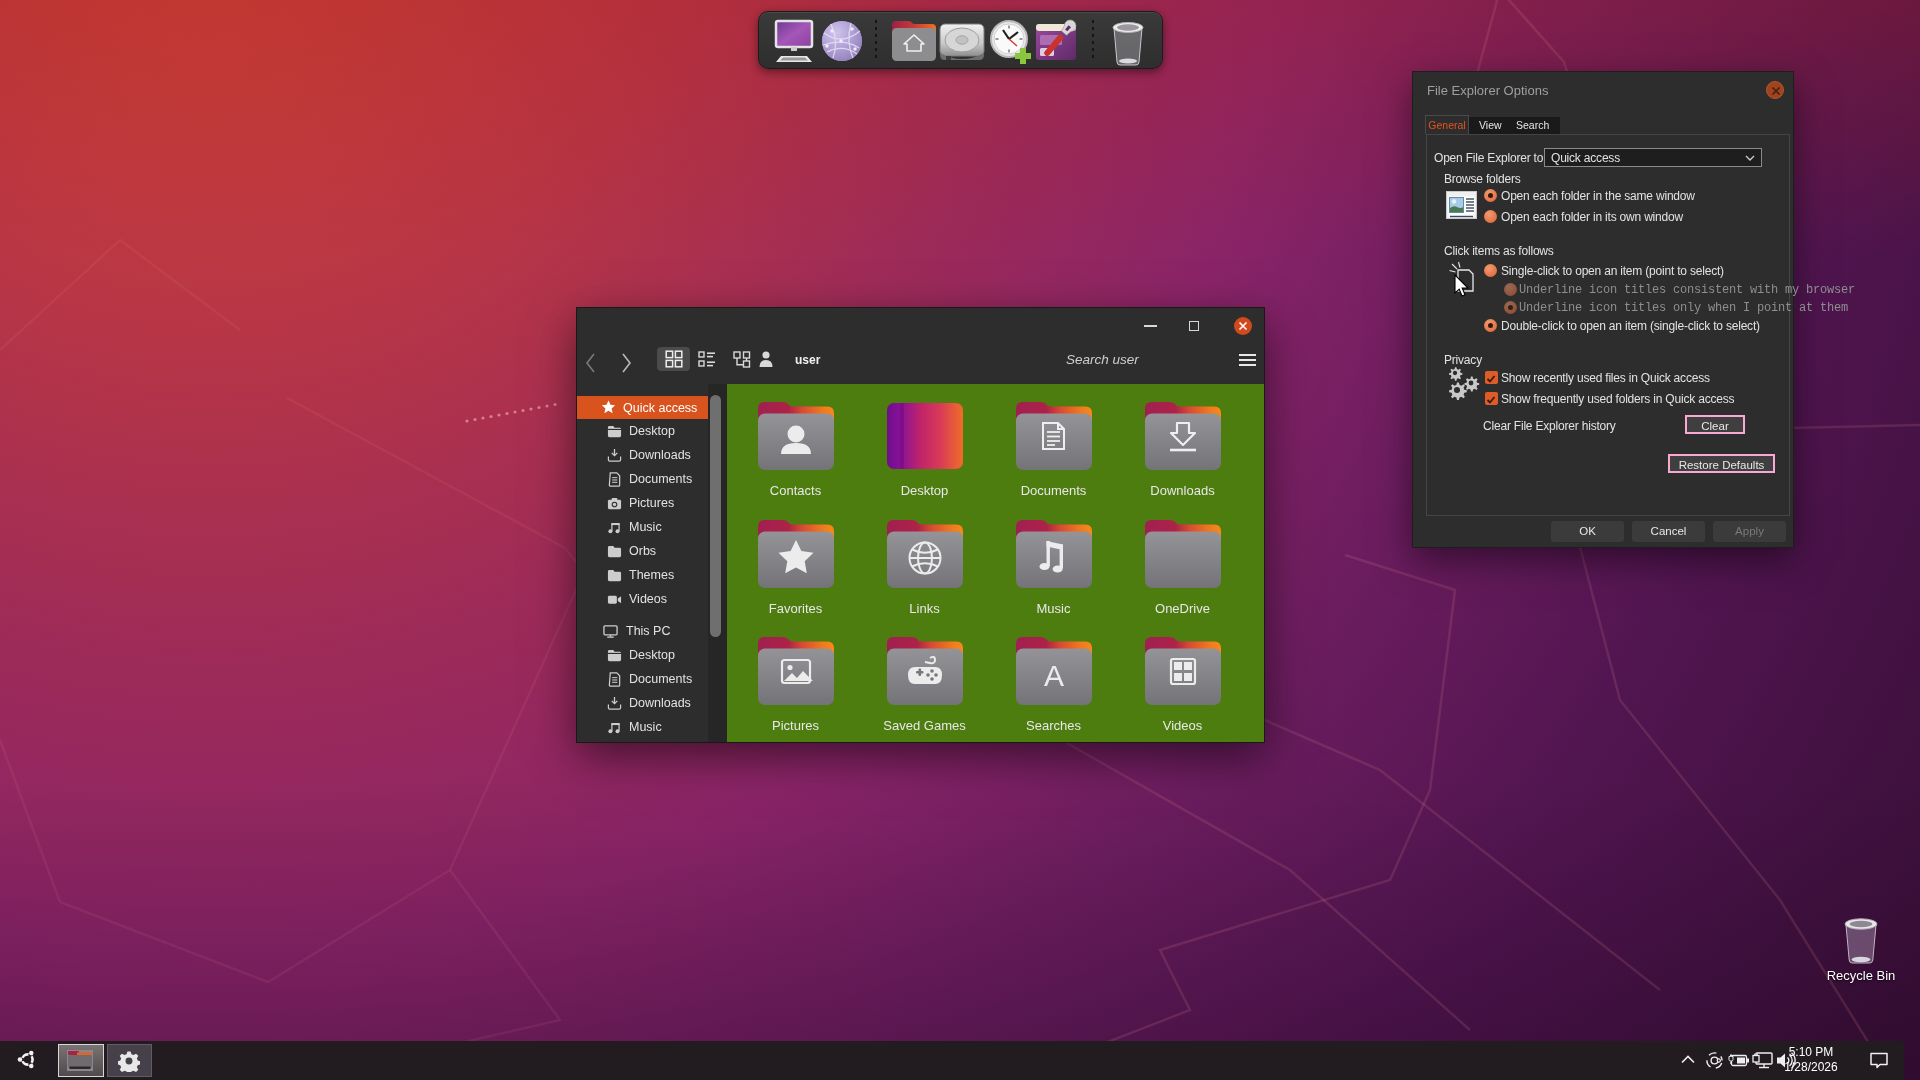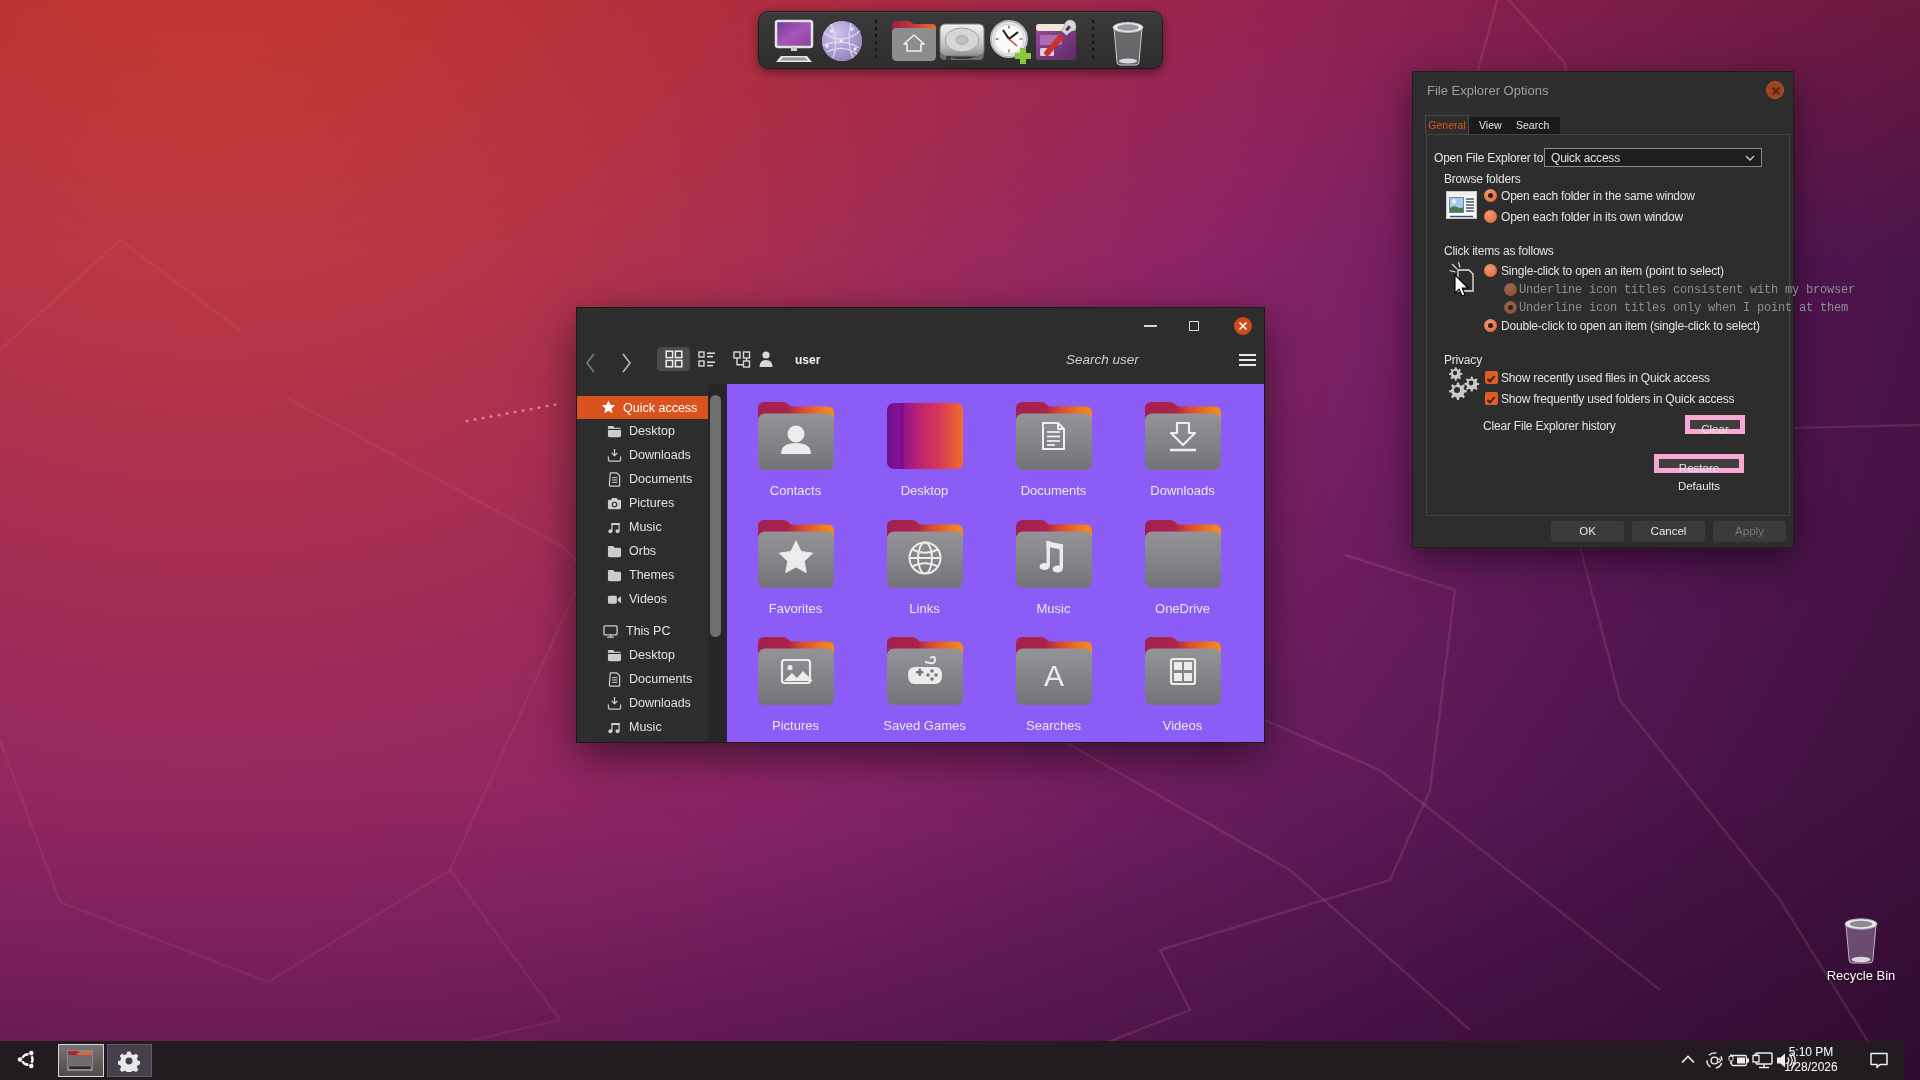--- a/index.html
+++ b/index.html
@@ -24,34 +24,34 @@
   
   #explorer { position:absolute; left:577px; top:308px; width:687px; height:434px; background:#2d2d2d;
     box-shadow:0 0 0 1px #191919, 0 14px 42px rgba(0,0,0,0.55); }
   #exbody { position:absolute; left:0; top:76px; width:687px; height:358px; display:flex; }
   #sidebar { width:131px; height:358px; font-size:12.5px; color:#e2e2e2; }
   .qrow { display:flex; align-items:center; height:23px; margin-top:12px; background:#d9531e; }
   .srow { display:flex; align-items:center; height:24px; padding-left:30px; white-space:nowrap; }
   .sic { width:15px; height:15px; margin-right:7px; flex:none; }
   #sgutter { width:19px; height:358px; background:#262626; position:relative; }
   #sthumb { position:absolute; left:2px; top:11px; width:11px; height:242px; background:#6f6f6f; border-radius:5.5px; }
-  #content { width:537px; height:358px; background:#8b5cf6; display:flex; flex-wrap:wrap; align-content:flex-start; padding:16px 0 0 4px; }
+  #content { width:537px; height:358px; background:#4d7c0f; display:flex; flex-wrap:wrap; align-content:flex-start; padding:16px 0 0 4px; }
   .tile { width:129px; height:117.5px; display:flex; flex-direction:column; align-items:center; }
   .fold { margin-top:1px; flex:none; }
   .tlab { margin-top:12px; font-size:13px; color:#e8e8e8; }
   
   #dialog { position:absolute; left:1413px; top:72px; width:380px; height:475px; background:#2d2d2d;
     box-shadow:0 0 0 1px #1e1e1e, 0 12px 34px rgba(0,0,0,0.5);padding-left:20px; }
   .dtx { font-size:12px; color:#e2e2e2; letter-spacing:-0.2px; white-space:nowrap; }
   .dim { color:#8e8e8e;font-family:Liberation Mono, monospace; }
   .radio { width:13px; height:13px; border-radius:50%; background:radial-gradient(circle at 38% 32%, #f29a70, #e4764a 62%, #c95c34); }
   .radio.sel::after { content:""; position:absolute; left:4px; top:4px; width:5px; height:5px; border-radius:50%; background:#35160b; }
   .radio.dis { opacity:0.55; }
   .chk { width:13px; height:13px; border-radius:2px; background:#dd5c28; }
-  .dbtn { background:#3f3f3f; border:5px solid #f9a8d4; color:#e8e8e8; font-size:11.5px; text-align:center; line-height:18px; }
+  .dbtn { background:#3f3f3f; border:2px solid #f9a8d4; color:#e8e8e8; font-size:11.5px; text-align:center; line-height:18px; }
   .dbtn.flat { background:#3b3b3b; border:none; border-radius:3px; }
 </style>
 </head>
 <body>
 <div id="stage">
   <svg class="abs" width="1920" height="1080" style="left:0;top:0">
     <g fill="none" stroke="rgba(240,150,150,0.15)" stroke-width="2.5">
       <polyline points="1500,-10 1564,62 1597,172 1447,183 1500,-10"></polyline>
       <polyline points="1447,183 1460,330 1580,547 1706,398 1597,172"></polyline>
       <polyline points="1706,398 1790,428 1920,425"></polyline>
@@ -629,21 +629,21 @@
     <div class="chk abs" style="left:72px;top:299px"><svg width="12" height="12">
           <polyline points="2.5,6 5,8.5 9.5,3" fill="none" stroke="#3a1a0c" stroke-width="1.8"></polyline>
         </svg></div>
     <div class="abs dtx" style="left:88px;top:299px">Show recently used files in Quick access</div>
     <div class="chk abs" style="left:72px;top:320px"><svg width="12" height="12">
           <polyline points="2.5,6 5,8.5 9.5,3" fill="none" stroke="#3a1a0c" stroke-width="1.8"></polyline>
         </svg></div>
     <div class="abs dtx" style="left:88px;top:320px">Show frequently used folders in Quick access</div>
     <div class="abs dtx" style="left:70px;top:347px">Clear File Explorer history</div>
     <div class="dbtn abs" style="left:272px;top:343px;width:60px;height:19px">Clear</div>
-    <div class="dbtn abs" style="left:241px;top:382px;width:90px;height:19px">Restore Defaults</div>
+    <div class="dbtn abs" style="left:255px;top:382px;width:107px;height:19px">Restore Defaults</div>
     <div class="dbtn abs flat" style="left:138px;top:449px;width:73px;height:21px;line-height:21px">OK</div>
     <div class="dbtn abs flat" style="left:219px;top:449px;width:73px;height:21px;line-height:21px">Cancel</div>
     <div class="dbtn abs flat" style="left:300px;top:449px;width:73px;height:21px;line-height:21px;color:#7a7a7a">Apply</div>
   </div>
 
   <svg class="abs" style="left:1453px;top:274px" width="20" height="26" viewBox="0 0 20 26">
     <path d="M2,1 L2,19 L6.2,15.2 L9,22 L12,20.8 L9.2,14 L15,14 Z" fill="#fff" stroke="#000" stroke-width="1.1"></path>
   </svg>
 
   <div id="taskbar">

